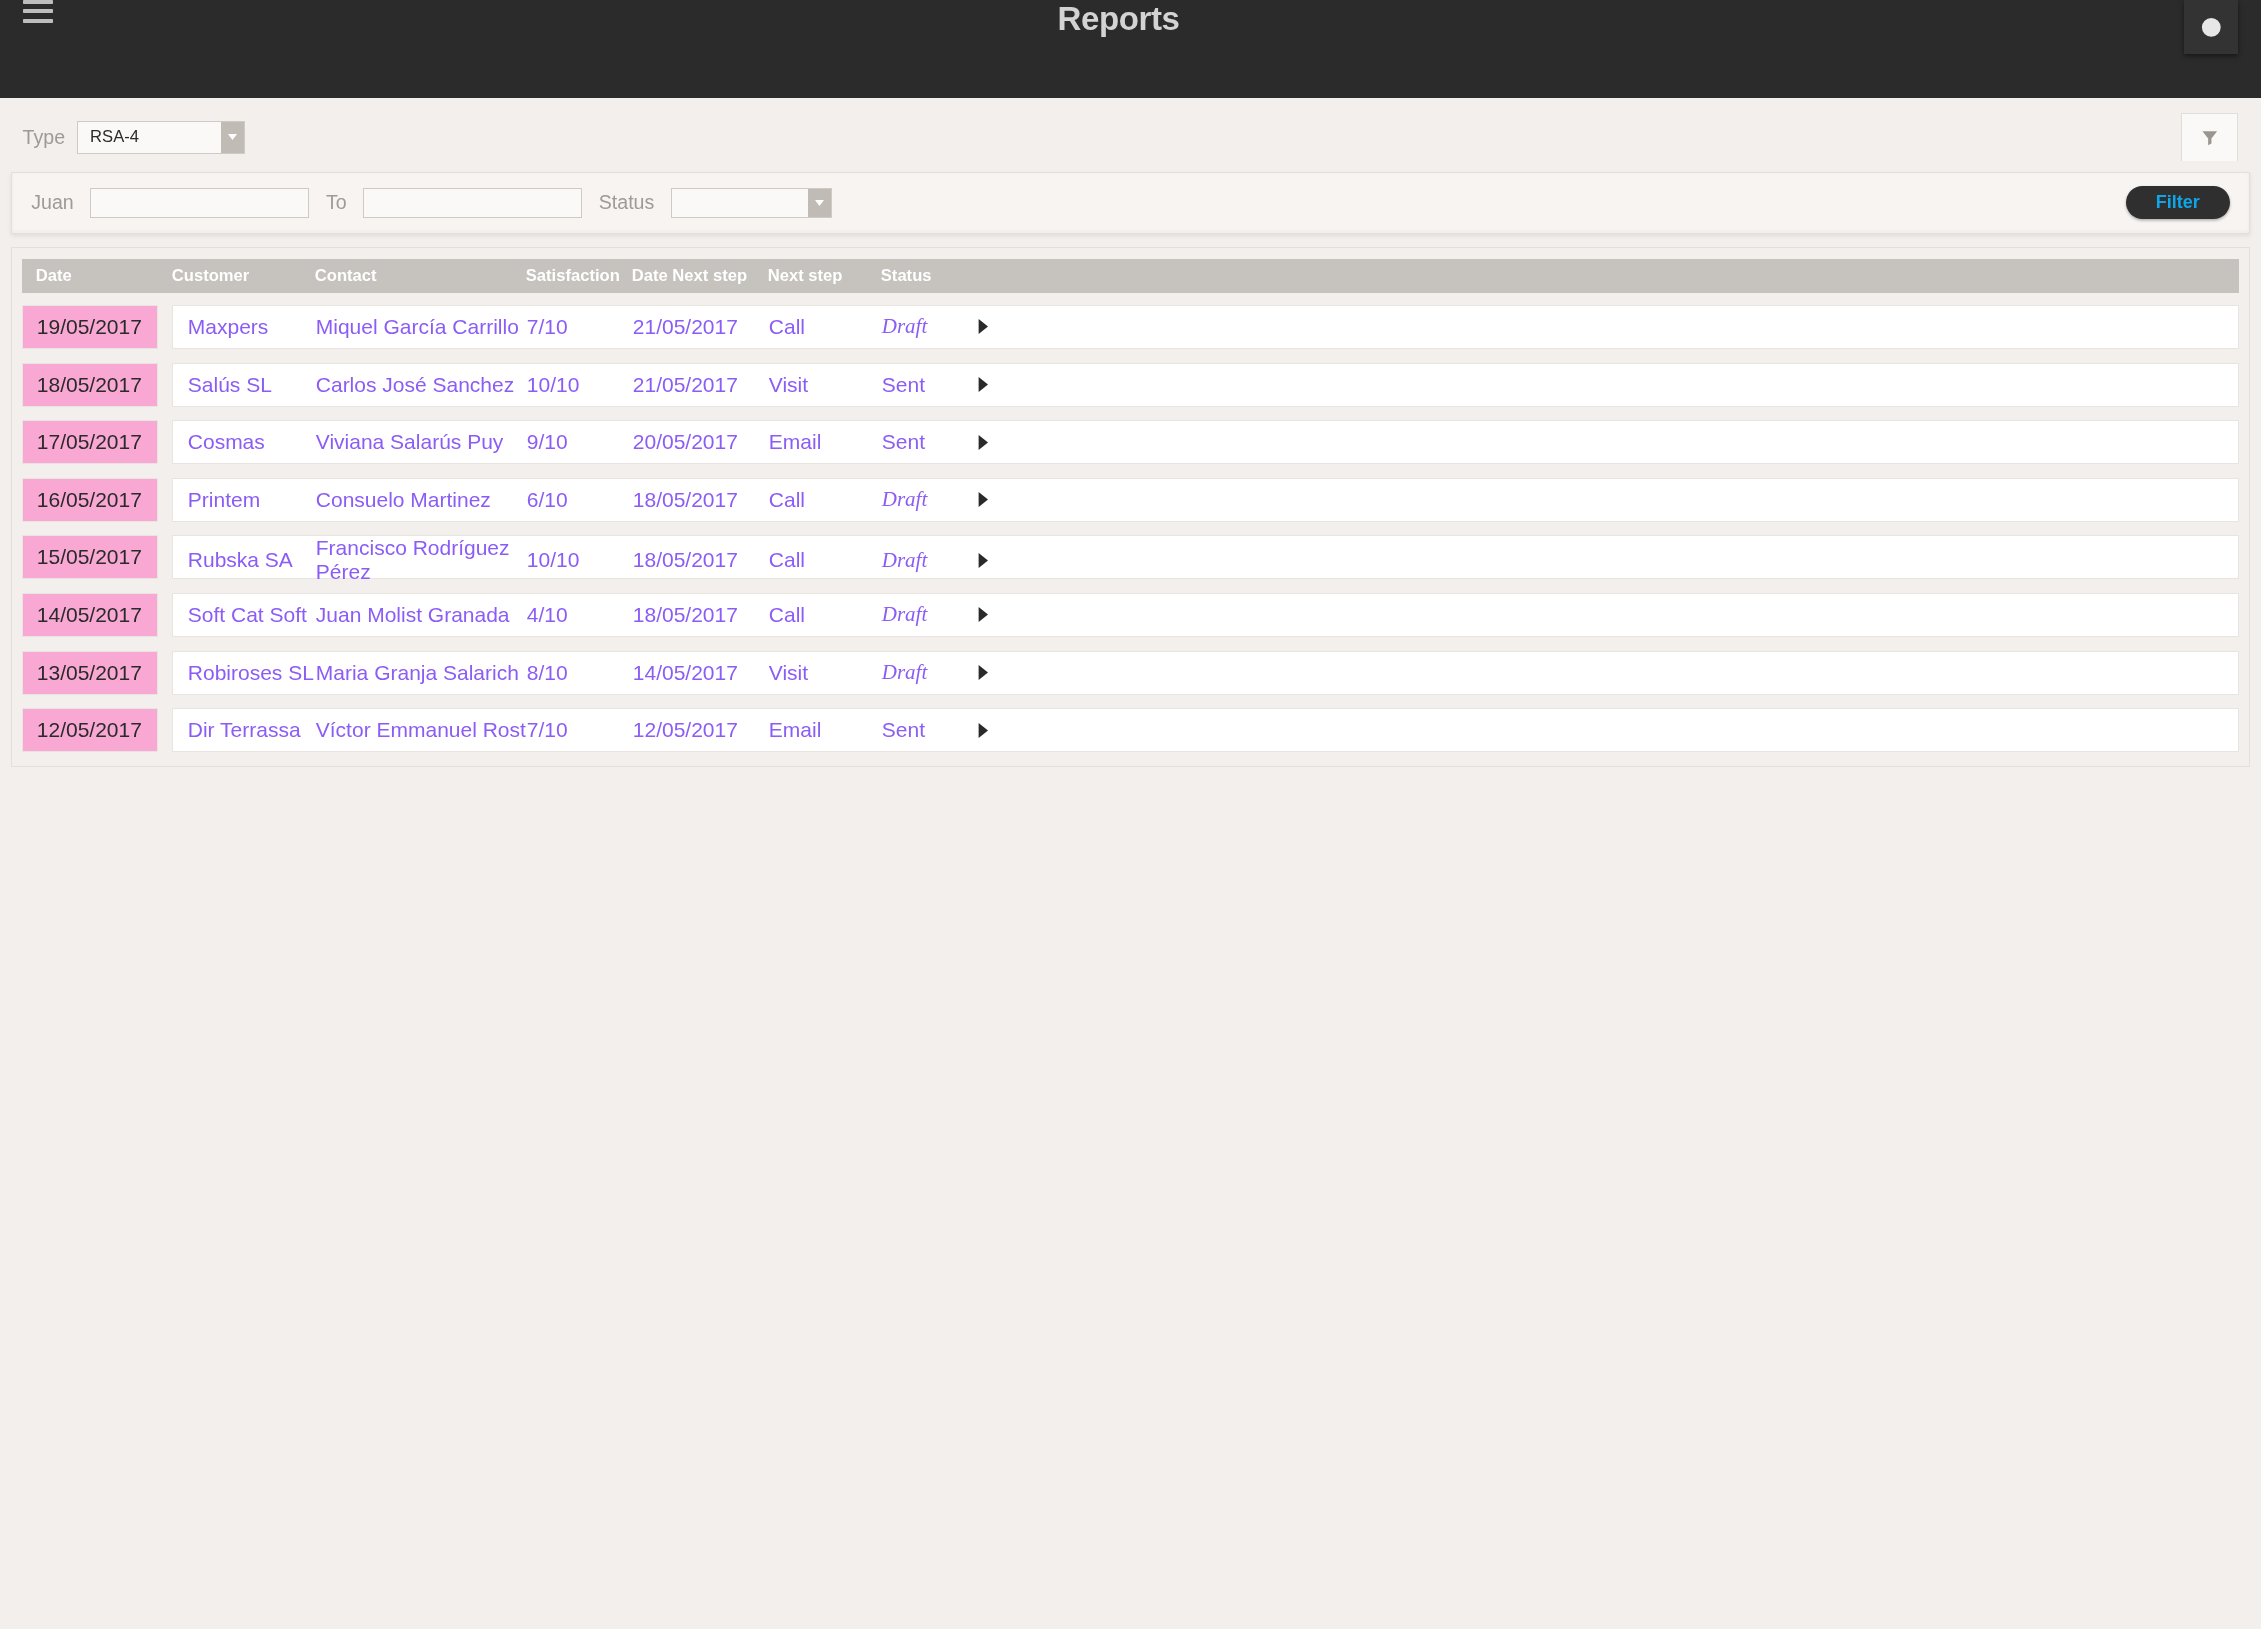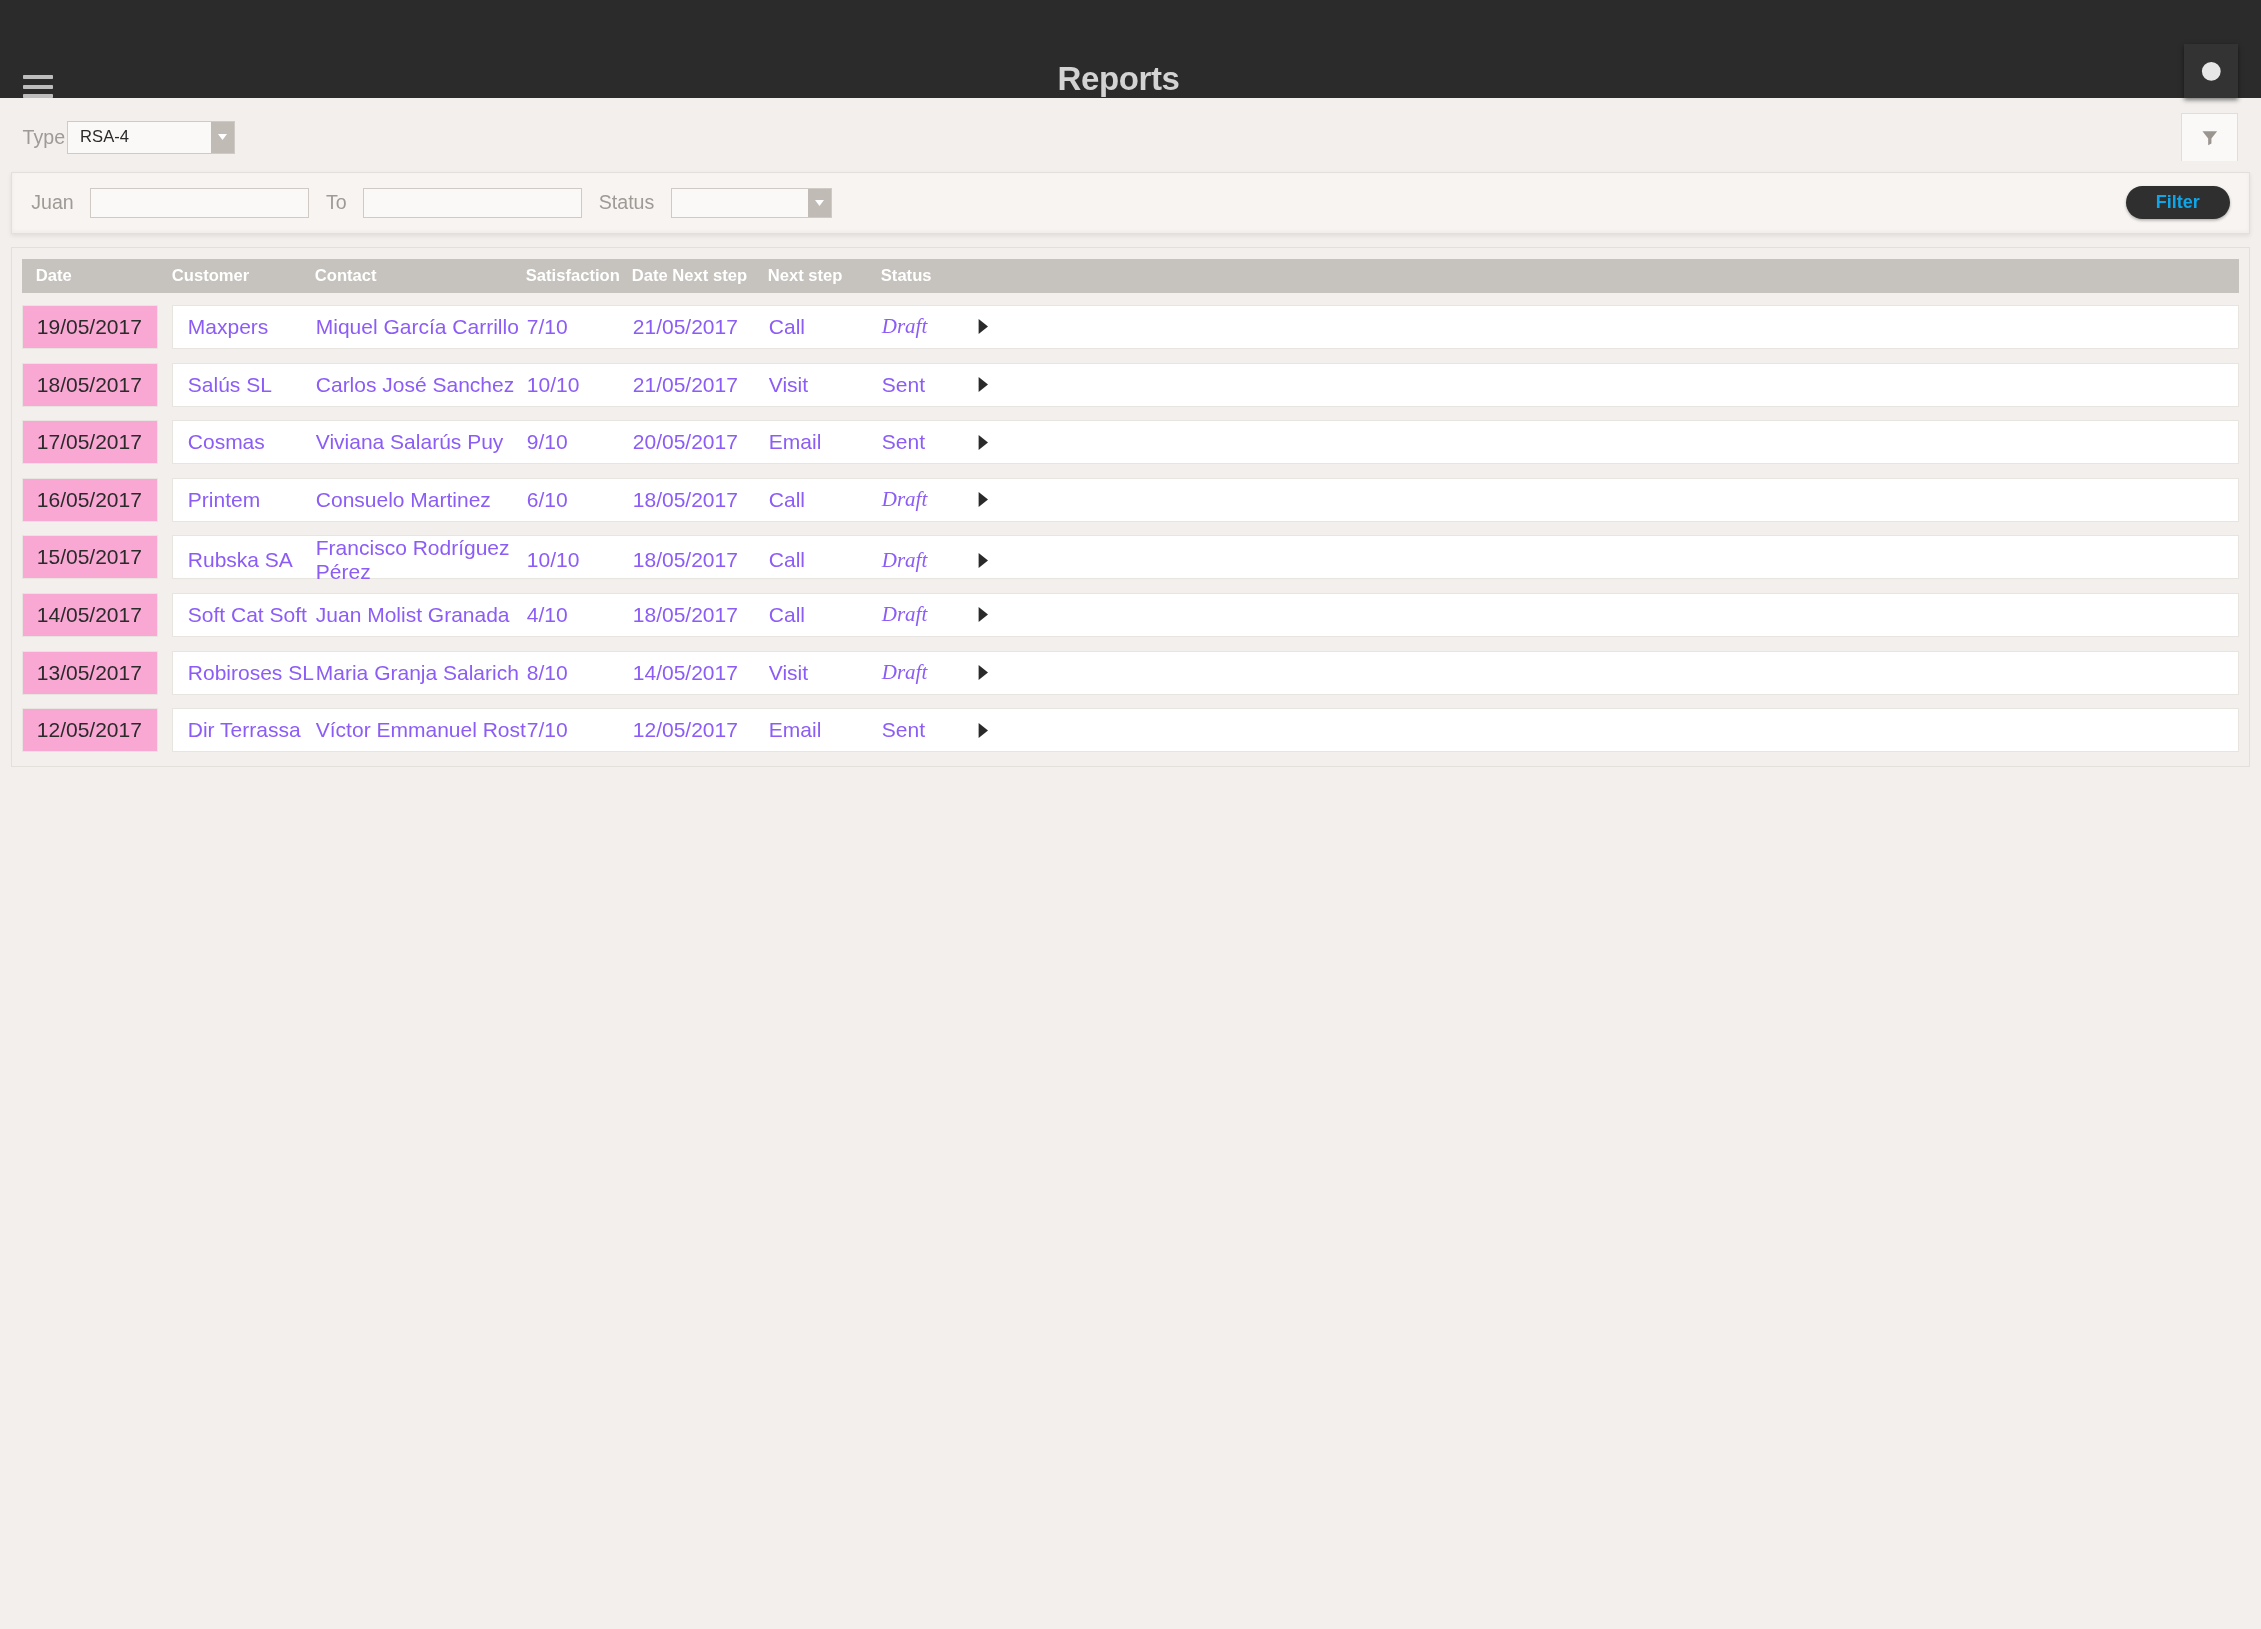--- a/index.html
+++ b/index.html
@@ -8,21 +8,21 @@
     font-family: "Helvetica Neue", Helvetica, Arial, sans-serif;
     background: #f2efec;
     color: #2a2a2a;
   }
 
   
   .header {
     background: #2b2b2b;
     height: 98px;
     display: flex;
-    align-items: flex-end;
+    align-items: flex-start;
     justify-content: space-between;
     padding: 0 22.6px;
   }
   .hamburger {
     width: 30px; height: 22.6px;
     display: flex; flex-direction: column; justify-content: space-between;
     cursor: pointer;
   }
   .hamburger span {
     display: block; height: 3.8px; background: #bdbdbd; border-radius: 0.8px;
@@ -40,21 +40,21 @@
     cursor: pointer;
     box-shadow: 0 1.5px 4.5px rgba(0,0,0,0.5);
   }
   .add-btn svg { width: 22.6px; height: 22.6px; fill: #e7e7e7; }
 
   
   .type-row {
     display: flex;
     align-items: center;
     padding: 15px 22.6px 10.6px 22.6px;
-    gap: 2px;
+    gap: 12px;
   }
   .type-label {
     color: #9e9a96;
     font-size: 19.6px;
     font-weight: 500;
   }
   .select-wrap {
     position: relative;
     display: flex;
     align-items: stretch;

